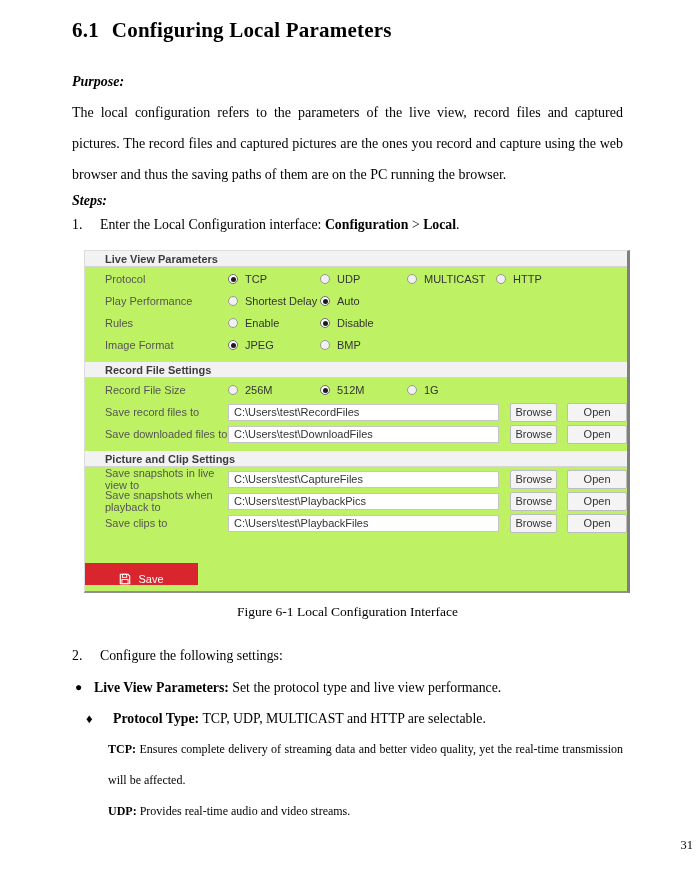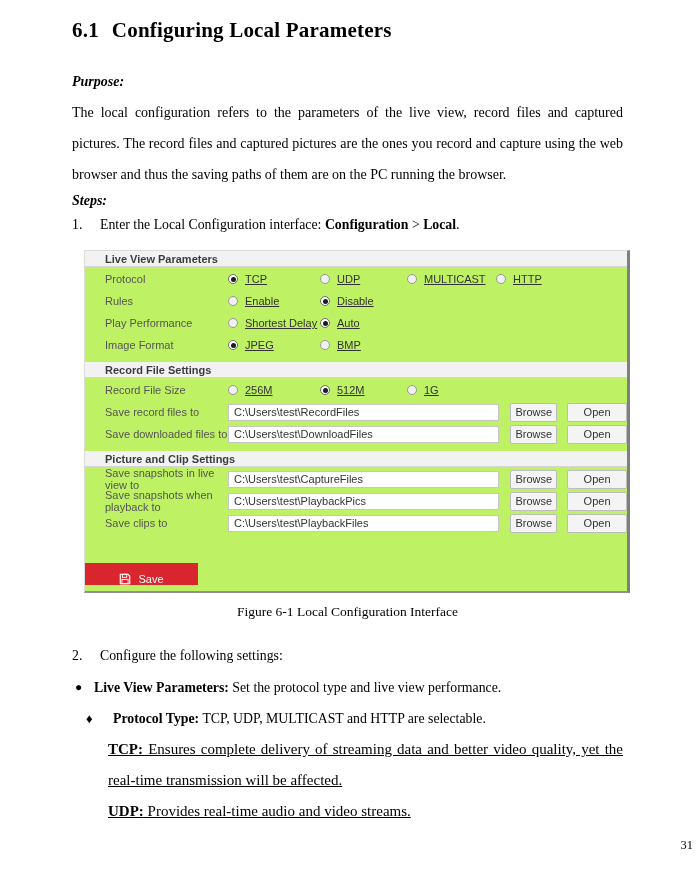--- a/index.html
+++ b/index.html
@@ -36,21 +36,21 @@
   .opts { display:flex; align-items:center; }
   .opt { display:flex; align-items:center; }
   .opt.c1 { width:92px; } .opt.c2 { width:87px; } .opt.c3 { width:89px; }
   .radio {
     width:10px; height:10px; border:1px solid #989898; border-radius:50%;
     background:#f1f1f1; display:inline-flex; align-items:center; justify-content:center;
     margin-right:7px; flex-shrink:0;
   }
   .radio.checked { background:#fdfdfd; border-color:#6e6e6e; }
   .radio.checked::after { content:""; width:5px; height:5px; border-radius:50%; background:#1c1c1c; }
-  .rlabel { color:#333;text-decoration:underline; }
+  .rlabel { color:#333; }
   .pathinput {
     width:290px; height:17px; border:1px solid #c6c6c6; background:#fff;
     font-family:"Liberation Sans", sans-serif; font-size:11px; color:#333; padding:0 5px;
   }
   .pbtn {
     height:19px; background:#f4f4f4; border:1px solid #bdbdbd; border-radius:2px;
     font-family:"Liberation Sans", sans-serif; font-size:11px; color:#333; cursor:pointer;
   }
   .pbtn.browse { width:50px; margin-left:11px; }
   .pbtn.open { width:64px; margin-left:10px; }
@@ -63,21 +63,21 @@
   .save-icon { display:inline-flex; }
   
   .caption { text-align:center; font-size:13.5px; margin-top:11px; }
   .step2 { margin-top:21px; }
   .li { display:flex; font-size:13.8px; line-height:31px; }
   .li b { font-weight:bold; }
   .li-bullet { margin-top:1px; }
   .li-bullet .mark { width:22px; padding-left:3px; flex-shrink:0; font-size:12px; }
   .li-diamond { padding-left:14px; }
   .li-diamond .mark { width:27px; flex-shrink:0; font-size:13px; }
-  .desc { margin-left:36px; margin-right:0; font-size:15px; line-height:31px; text-align:justify;text-decoration:underline; }
+  .desc { margin-left:36px; margin-right:0; font-size:12px; line-height:31px; text-align:justify; }
   .desc.last { text-align:left; }
   .page-number { position:absolute; left:0; right:4px; bottom:24px; text-align:right; font-size:12.5px; }
 </style>
 </head>
 <body>
 
 <div class="page">
 
   <h1 class="title"><span>6.1</span><span class="ht">Configuring Local Parameters</span></h1>
 
@@ -111,43 +111,43 @@
               <span class="rlabel">MULTICAST</span>
             </span>
           <span class="opt">
               <span class="radio"></span>
               <span class="rlabel">HTTP</span>
             </span>
         </span>
       </div>
 
       <div class="prow">
+        <span class="plabel">Play Performance</span>
+        <span class="opts">
+          <span class="opt c1">
+              <span class="radio"></span>
+              <span class="rlabel">Shortest Delay</span>
+            </span>
+          <span class="opt c2">
+              <span class="radio checked"></span>
+              <span class="rlabel">Auto</span>
+            </span>
+        </span>
+      </div>
+
+      <div class="prow">
         <span class="plabel">Rules</span>
         <span class="opts">
           <span class="opt c1">
               <span class="radio"></span>
               <span class="rlabel">Enable</span>
             </span>
           <span class="opt c2">
               <span class="radio checked"></span>
               <span class="rlabel">Disable</span>
-            </span>
-        </span>
-      </div>
-
-      <div class="prow">
-        <span class="plabel">Play Performance</span>
-        <span class="opts">
-          <span class="opt c1">
-              <span class="radio"></span>
-              <span class="rlabel">Shortest Delay</span>
-            </span>
-          <span class="opt c2">
-              <span class="radio checked"></span>
-              <span class="rlabel">Auto</span>
             </span>
         </span>
       </div>
 
       <div class="prow">
         <span class="plabel">Image Format</span>
         <span class="opts">
           <span class="opt c1">
               <span class="radio checked"></span>
               <span class="rlabel">JPEG</span>

